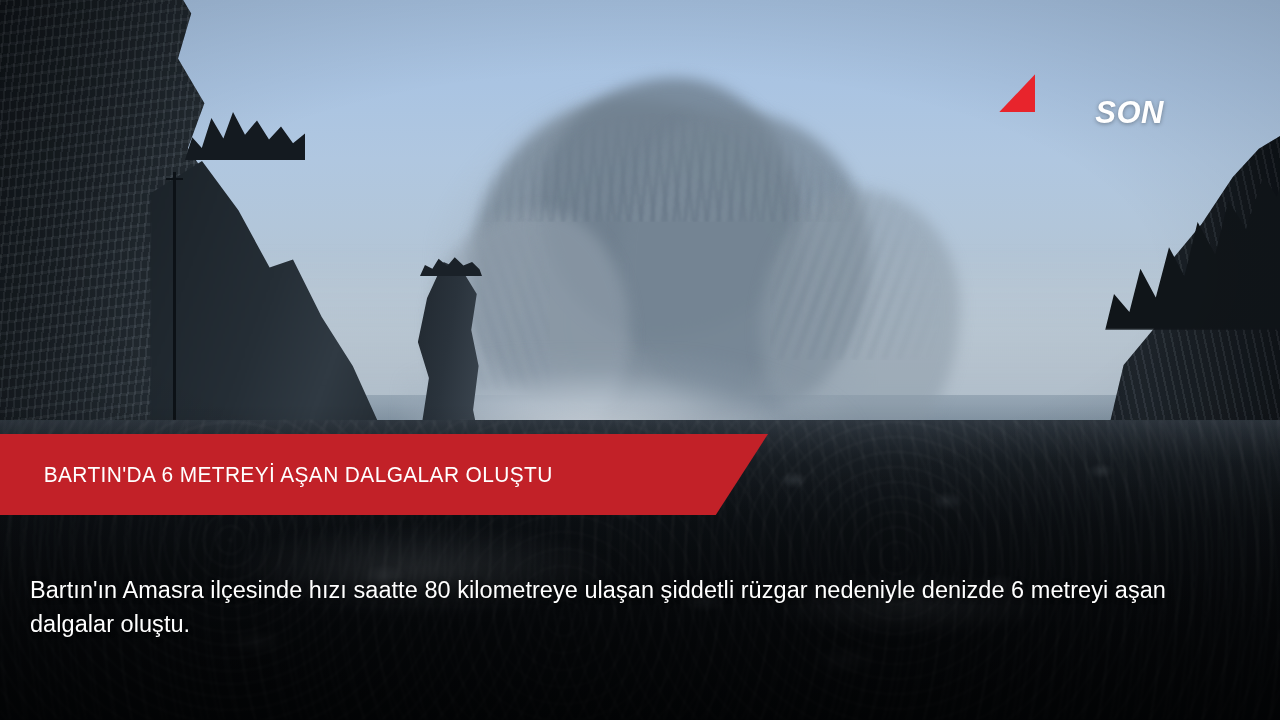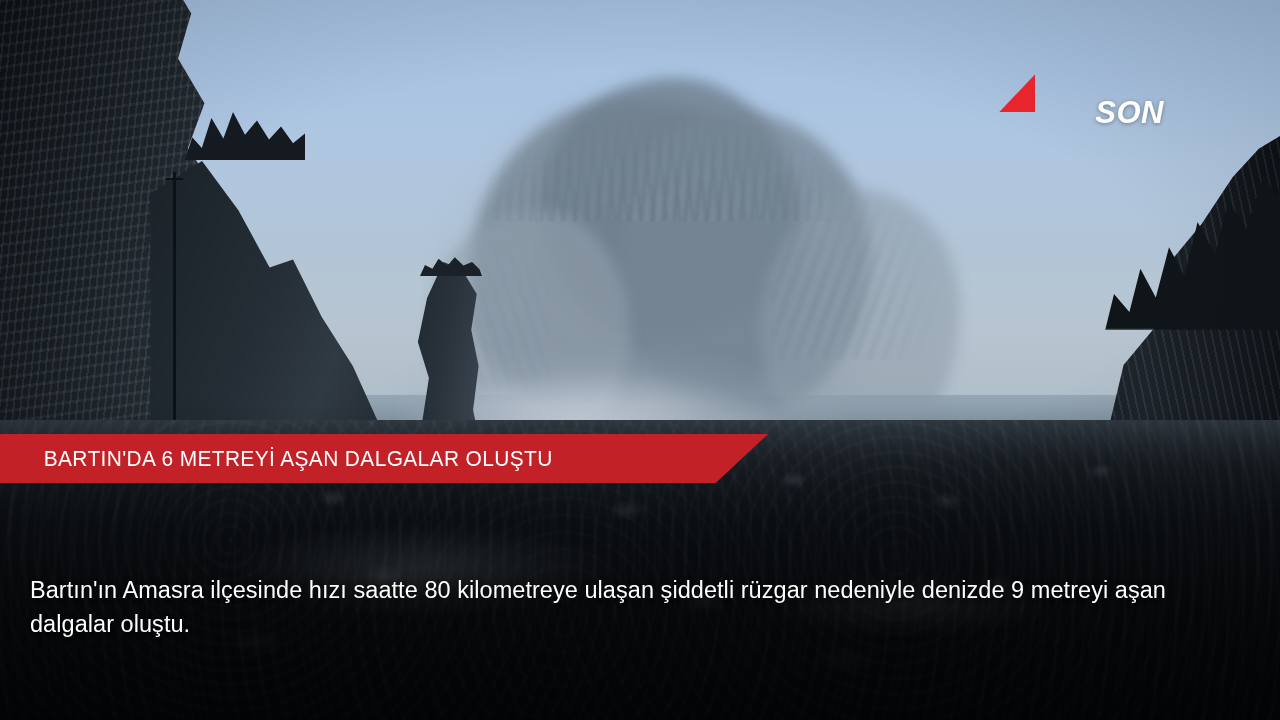--- a/index.html
+++ b/index.html
@@ -391,21 +391,21 @@
   }
   .breaking-line { display: block; }
   .breaking-line.l1 { text-align: right; padding-right: 4px; }
 
   
   .headline-banner {
     position: absolute;
     left: 0;
     top: 434px;
     width: 768px;
-    height: 49px;
+    height: 81px;
     background: #c22128;
     clip-path: polygon(0% 0%, 100% 0%, 93.2% 100%, 0% 100%);
     display: flex;
     align-items: center;
     box-shadow: 0 2px 10px rgba(0,0,0,0.35);
   }
   .headline-text {
     color: #ffffff;
     font-size: 22px;
     font-weight: normal;
@@ -478,15 +478,15 @@
     <div class="breaking-mark"></div>
     <div class="breaking-text">
       <span class="breaking-line l1">SON</span>
     </div>
   </div>
 
   <div class="headline-banner">
     <span class="headline-text">BARTIN'DA 6 METREYİ AŞAN DALGALAR OLUŞTU</span>
   </div>
 
-  <p class="caption">Bartın'ın Amasra ilçesinde hızı saatte 80 kilometreye ulaşan şiddetli rüzgar nedeniyle denizde 9 metreyi aşan dalgalar oluştu.</p>
+  <p class="caption">Bartın'ın Amasra ilçesinde hızı saatte 80 kilometreye ulaşan şiddetli rüzgar nedeniyle denizde 6 metreyi aşan dalgalar oluştu.</p>
 
 </div>
 
 </body></html>

